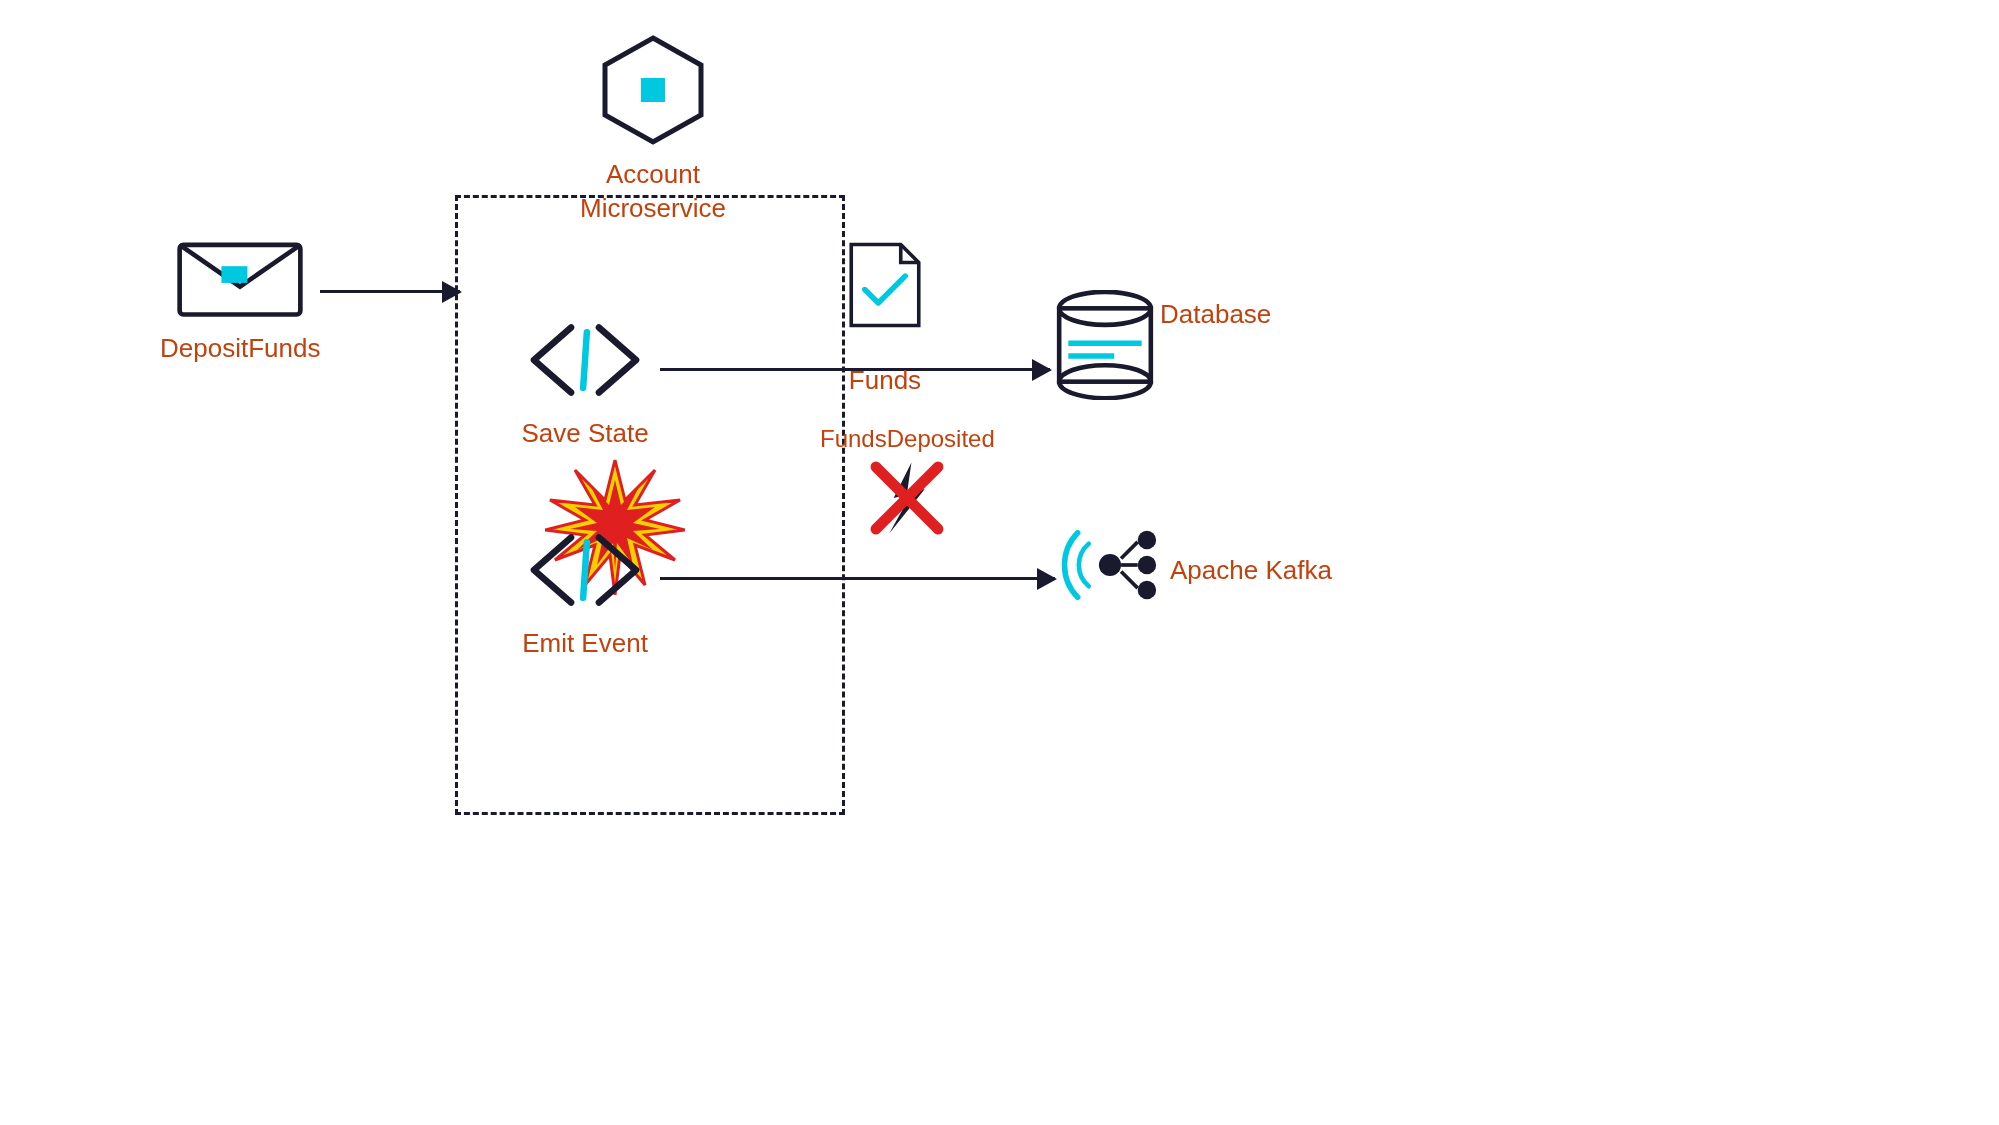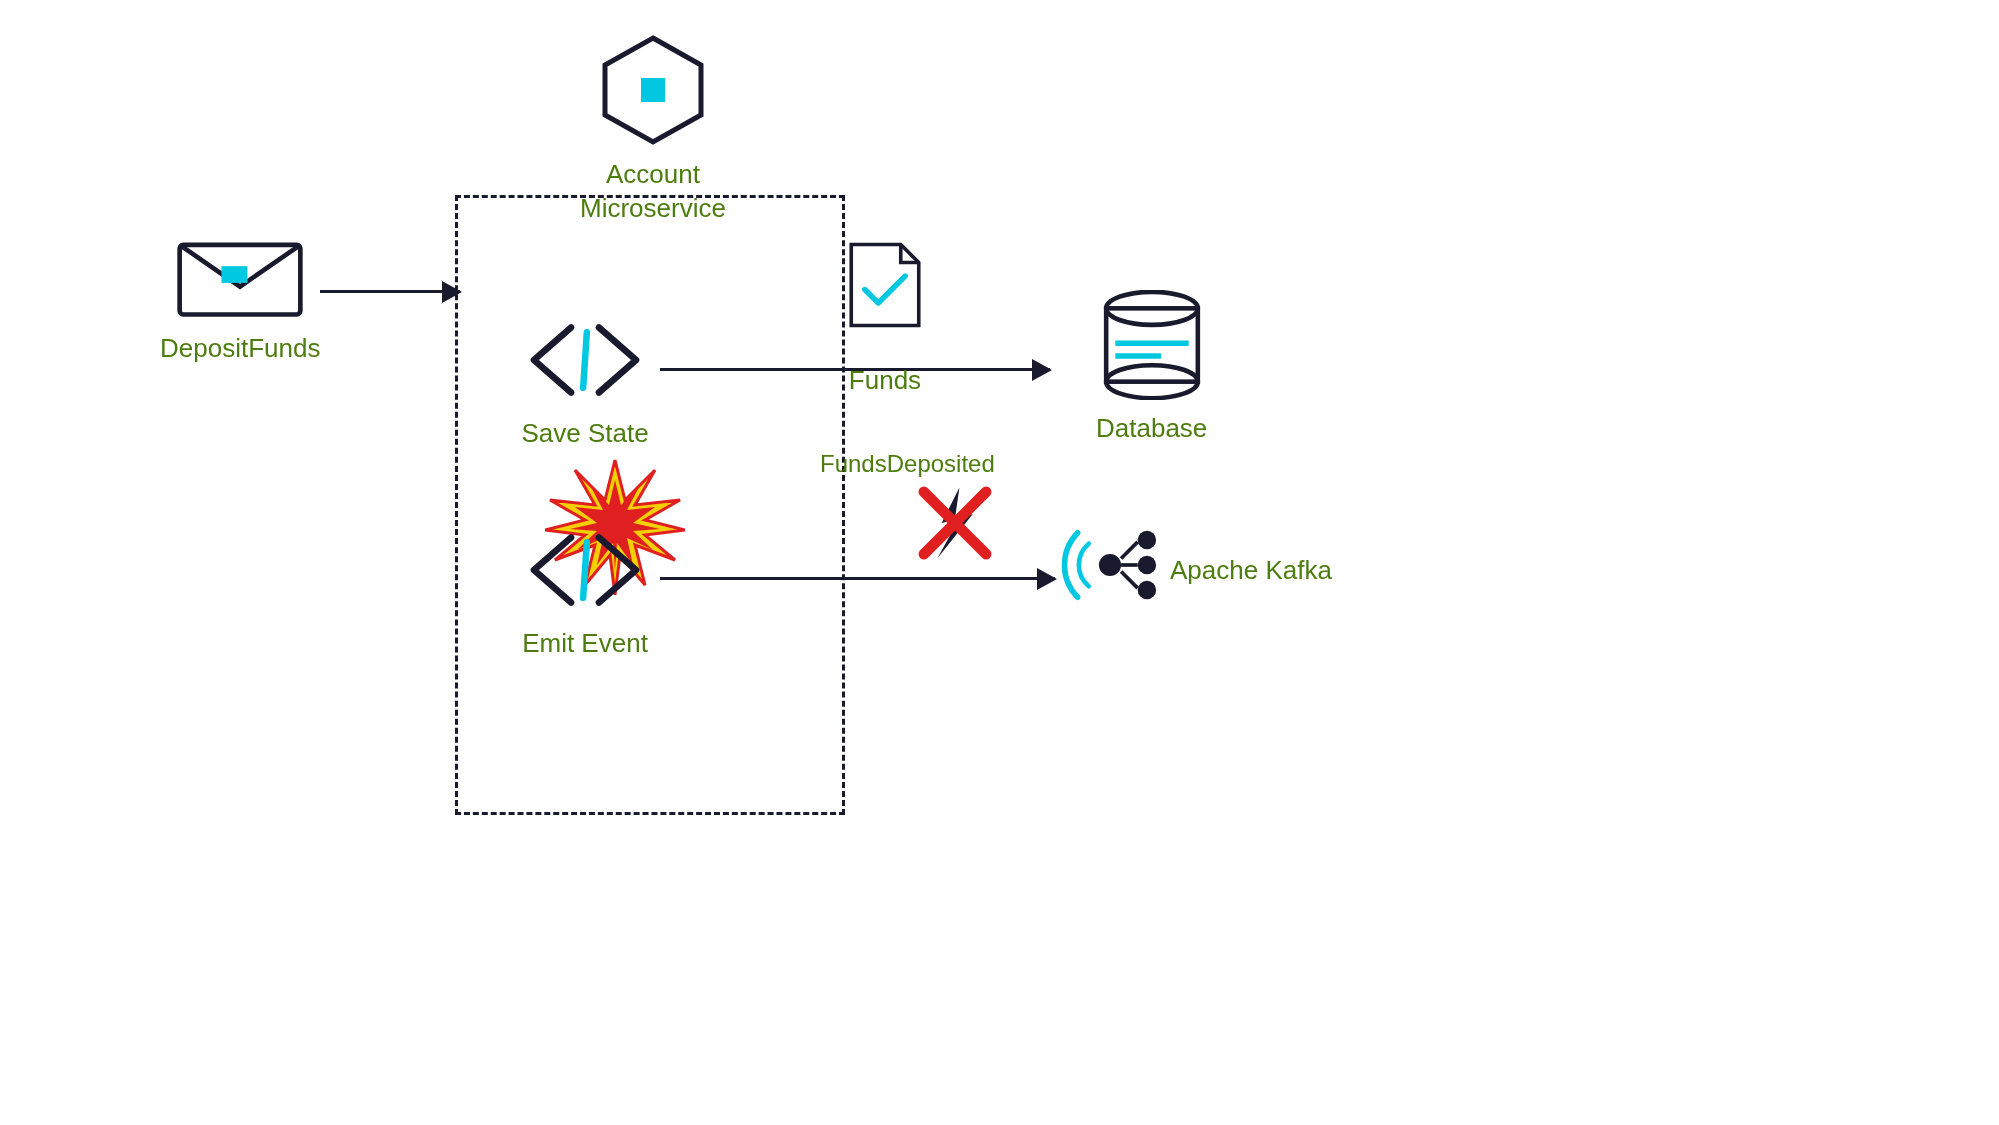--- a/index.html
+++ b/index.html
@@ -33,21 +33,21 @@
       height: 120px;
       position: relative;
       display: flex;
       align-items: center;
       justify-content: center;
     }
 
     .node-label {
       font-size: 26px;
       font-weight: 500;
-      color: #4d7c0f;
+      color: #c2410c;
       text-align: center;
       margin-top: 8px;
       line-height: 1.3;
     }
 
     
     .deposit-funds {
       position: absolute;
       top: 230px;
       left: 160px;
@@ -95,24 +95,24 @@
     
     .code-brackets svg {
       width: 130px;
       height: 90px;
     }
 
     
     .database-node {
       position: absolute;
       top: 290px;
-      left: 1096px;
-      display: flex;
-      flex-direction: column;
-      align-items: flex-end;
+      left: 1050px;
+      display: flex;
+      flex-direction: row;
+      align-items: flex-start;
     }
 
     .database-icon svg {
       width: 110px;
       height: 110px;
     }
 
     
     .kafka-node {
       position: absolute;
@@ -130,25 +130,25 @@
       left: 845px;
       display: flex;
       flex-direction: column;
       align-items: center;
       gap: 22px;
     }
 
     
     .funds-deposited {
       position: absolute;
-      top: 440px;
+      top: 415px;
       left: 820px;
       display: flex;
       flex-direction: column;
-      align-items: flex-end;
+      align-items: center;
     }
 
     
     .explosion {
       position: absolute;
       top: 455px;
       left: 545px;
     }
 
     

